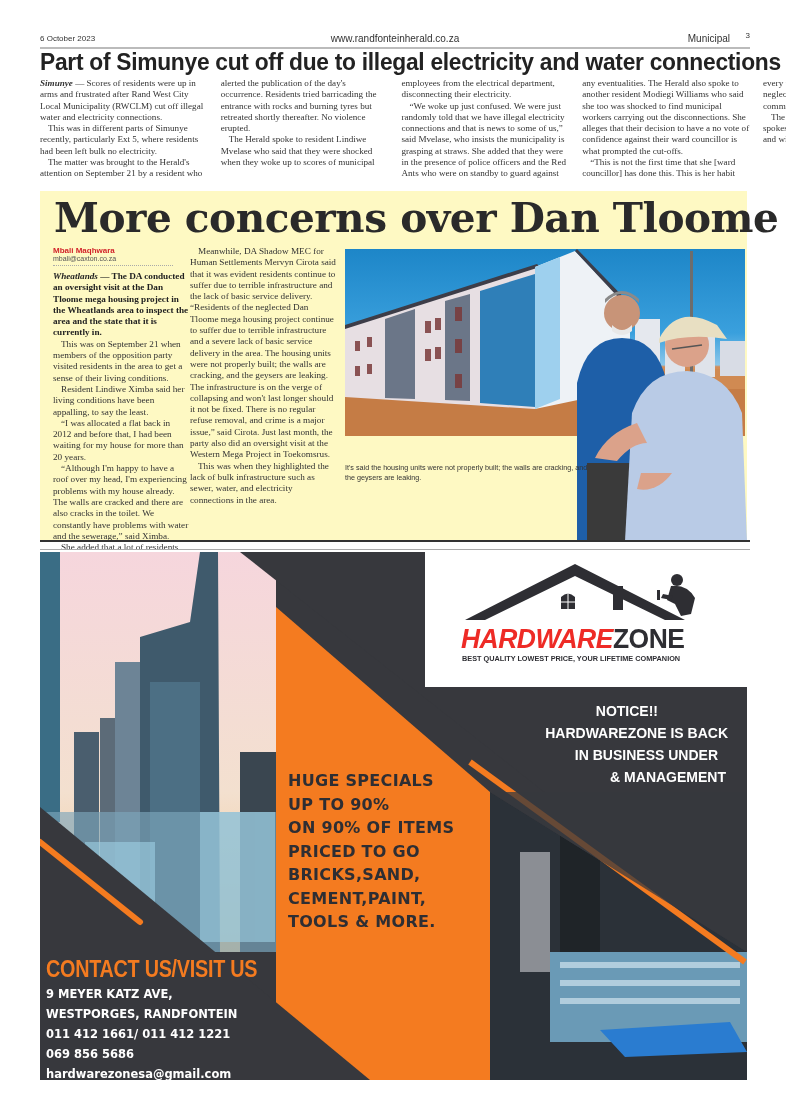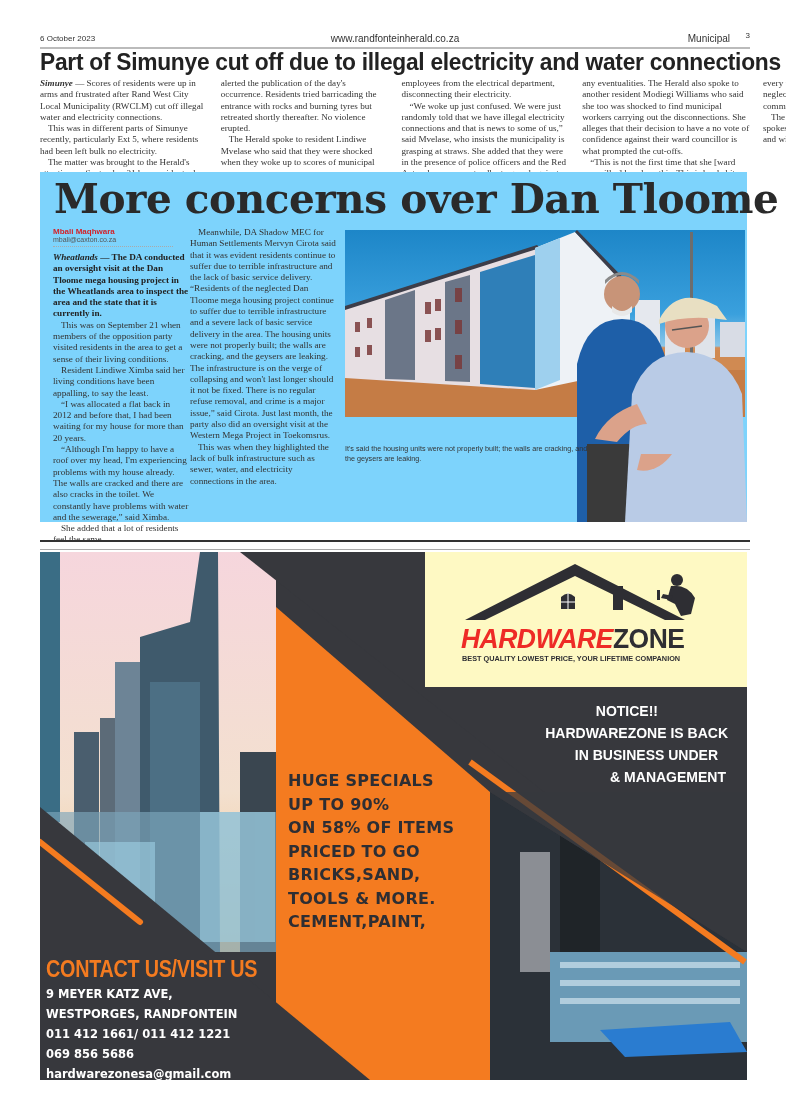--- a/index.html
+++ b/index.html
@@ -15,41 +15,41 @@
   .header-rule { position: absolute; left: 40px; top: 47px; width: 710px; height: 2px; background: #bbb; }
 
   
   .story1-headline { position: absolute; left: 40px; top: 48px; width: 712px; font-family: "Liberation Sans", sans-serif; font-size: 24.5px; color: #222; letter-spacing: -0.3px; white-space: nowrap; transform: scaleX(0.93); transform-origin: left top; }
   .story1-body { position: absolute; left: 40px; top: 78px; width: 710px; height: 104px; column-count: 4; column-gap: 13px; font-size: 9.1px; line-height: 11.3px; color: #333; }
   .story1-body p { text-indent: 8px; }
   .story1-body p.first { text-indent: 0; }
   .dateline { font-weight: bold; font-style: italic; }
 
   
-  .story2 { position: absolute; left: 40px; top: 172px; width: 707px; height: 350px; background: #7dd3fc; }
+  .story2 { position: absolute; left: 40px; top: 191px; width: 707px; height: 350px; background: #fef9c3; }
   .story2-headline { position: absolute; left: 14px; top: 3px; font-family: "DejaVu Serif", serif; font-size: 41px; color: #2a2a2a; white-space: nowrap; letter-spacing: -0.5px; transform: scaleX(0.99); transform-origin: left top; }
   .byline { position: absolute; left: 13px; top: 55px; width: 120px; font-family: "Liberation Sans", sans-serif; }
   .byline .author { font-size: 8px; font-weight: bold; color: #d2232a; }
   .byline .email { font-size: 7px; color: #555; padding-bottom: 3px; border-bottom: 1px dotted #aaa; }
   .col-a { position: absolute; left: 13px; top: 80px; width: 136px; font-size: 9.2px; line-height: 11.3px; color: #333; }
   .col-a p, .col-b p { text-indent: 8px; }
   .col-a p.lead { text-indent: 0; font-weight: bold; color: #222; }
   .col-b { position: absolute; left: 150px; top: 55px; width: 147px; font-size: 9.2px; line-height: 11.3px; color: #333; }
   .photo { position: absolute; left: 305px; top: 58px; width: 400px; height: 187px; overflow: hidden; background: linear-gradient(180deg, #1d86c8 0%, #3aa0dd 45%, #8cc7ea 62%, #d48d58 63%, #c9864f 100%); }
   .cutout { position: absolute; left: 537px; top: 92px; width: 170px; height: 258px; overflow: hidden; }
   .caption1 { position: absolute; left: 305px; top: 272px; width: 250px; font-family: "Liberation Sans", sans-serif; font-size: 7.2px; line-height: 9.6px; color: #333; }
   .caption2 { position: absolute; left: 340px; top: 298px; width: 220px; text-align: right; font-family: "Liberation Sans", sans-serif; font-size: 7.2px; line-height: 9.6px; color: #333; }
 
   .rule-dark { position: absolute; left: 40px; top: 540px; width: 710px; height: 1.5px; background: #333; }
   .rule-light { position: absolute; left: 40px; top: 549px; width: 710px; height: 1px; background: #aaa; }
 
   
   .ad { position: absolute; left: 40px; top: 552px; width: 707px; height: 528px; overflow: hidden; background: #37383d; }
   .ad svg.bg { position: absolute; left: 0; top: 0; }
-  .logo-box { position: absolute; left: 385px; top: 0; width: 322px; height: 135px; background: #fef9c3; }
+  .logo-box { position: absolute; left: 385px; top: 0; width: 322px; height: 135px; background: #ffffff; }
   .hz-name { position: absolute; left: 36px; top: 72px; font-family: "Liberation Sans", sans-serif; font-weight: bold; font-style: italic; font-size: 27px; letter-spacing: -0.5px; white-space: nowrap; transform: scaleX(0.98); transform-origin: left top; }
   .hz-name .red { color: #ee2b26; }
   .hz-name .dark { color: #2e2e33; font-style: normal; }
   .hz-tag { position: absolute; left: 37px; top: 102px; font-family: "Liberation Sans", sans-serif; font-weight: bold; font-size: 7.3px; color: #2e2e33; white-space: nowrap; }
   .notice { position: absolute; left: 485px; top: 148px; width: 220px; font-family: "Liberation Sans", sans-serif; font-weight: bold; font-size: 14px; line-height: 22px; color: #ffffff; text-align: right; }
   .notice div { padding-right: 15px; text-align: right; }
   .notice .n0 { padding-right: 87px; }
   .notice .n1 { padding-right: 17px; }
   .notice .n2 { padding-right: 27px; }
   .notice .n3 { padding-right: 19px; }
@@ -238,25 +238,25 @@
   <div class="notice">
     <div class="n0">NOTICE!!</div>
     <div class="n1">HARDWAREZONE IS BACK</div>
     <div class="n2">IN BUSINESS UNDER</div>
     <div class="n4">&amp; MANAGEMENT</div>
   </div>
 
   <div class="specials">
     <div>HUGE SPECIALS</div>
     <div>UP TO 90%</div>
-    <div>ON 58% OF ITEMS</div>
+    <div>ON 90% OF ITEMS</div>
     <div>PRICED TO GO</div>
     <div>BRICKS,SAND,</div>
+    <div>CEMENT,PAINT,</div>
     <div>TOOLS &amp; MORE.</div>
-    <div>CEMENT,PAINT,</div>
   </div>
 
   <div class="contact">
     <div class="heading">CONTACT US/VISIT US</div>
     <div class="line">9 MEYER KATZ AVE,</div>
     <div class="line">WESTPORGES, RANDFONTEIN</div>
     <div class="line">011 412 1661/ 011 412 1221</div>
     <div class="line">069 856 5686</div>
     <div class="line">hardwarezonesa@gmail.com</div>
   </div>

